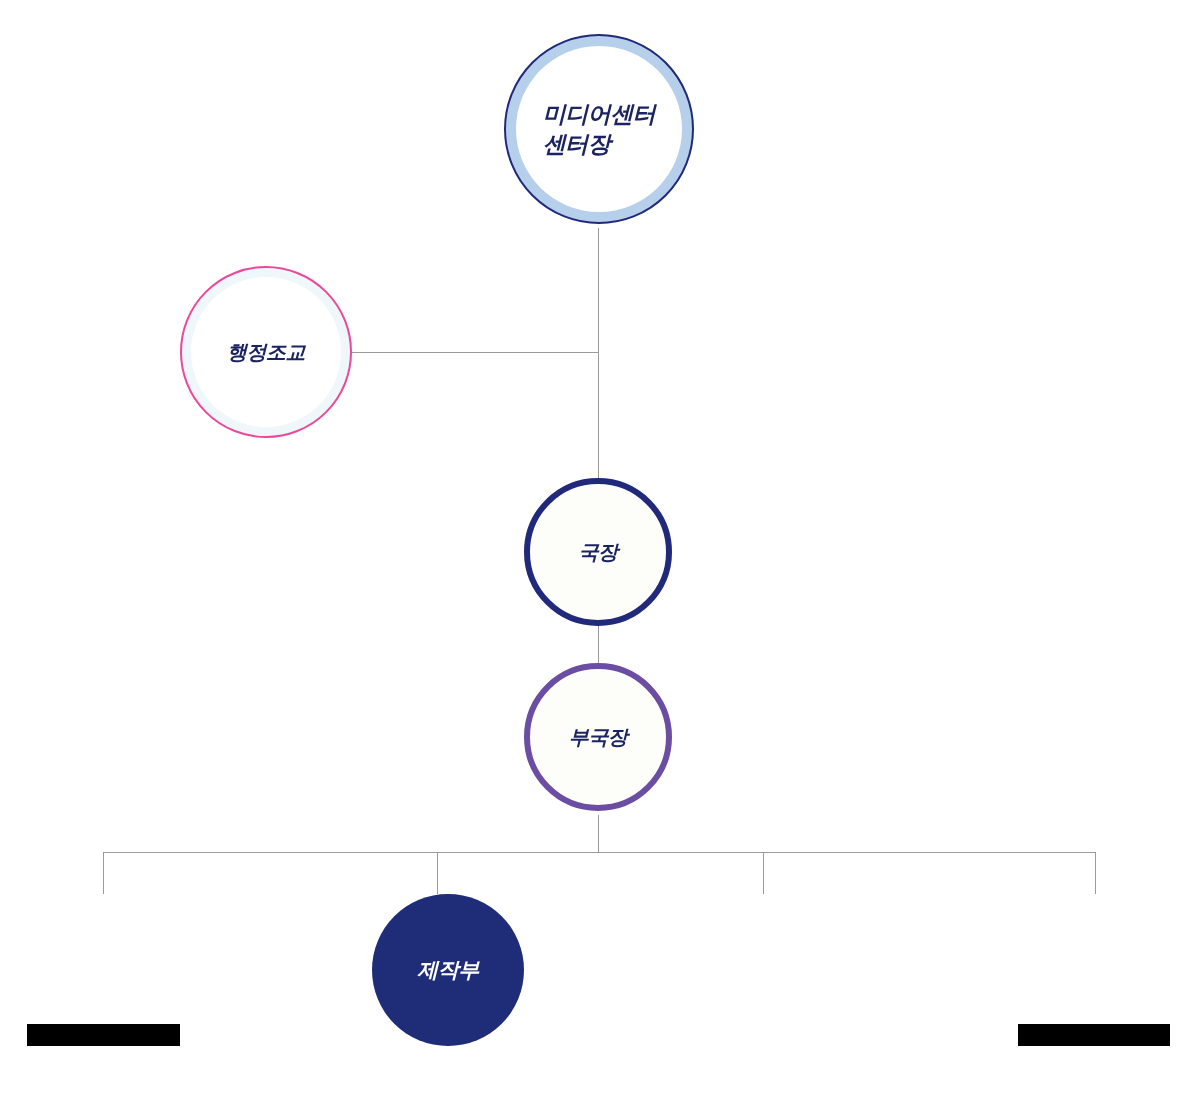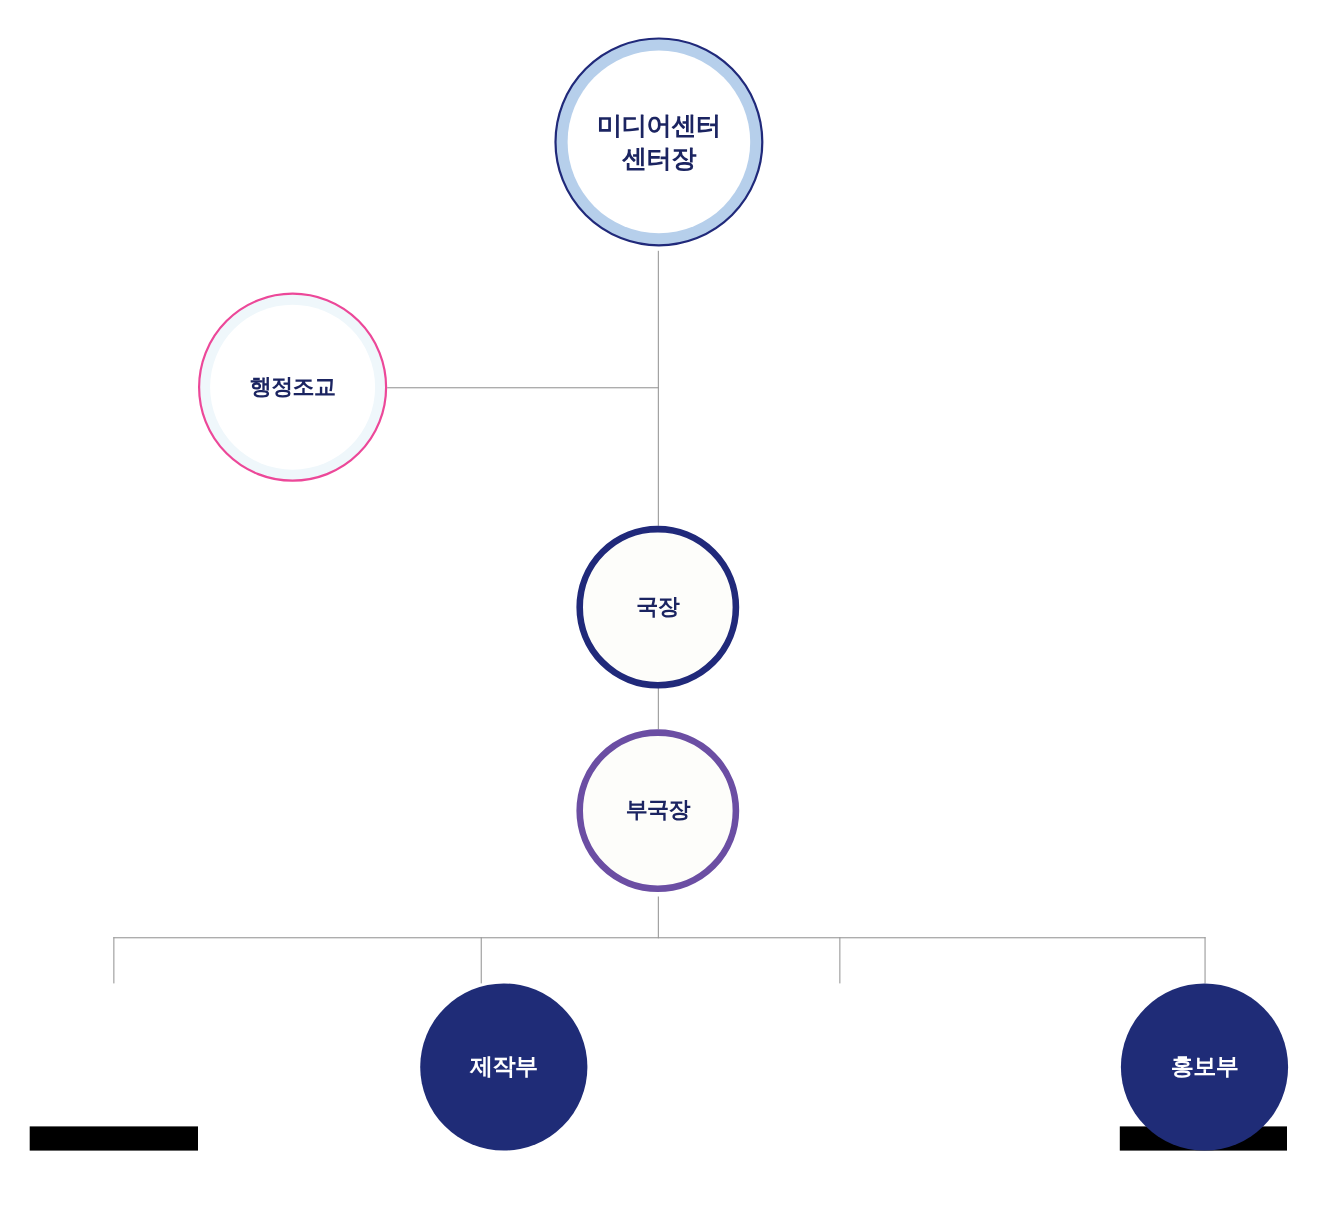--- a/index.html
+++ b/index.html
@@ -33,23 +33,24 @@
   }
 
   
   .node {
     position: absolute;
     box-sizing: border-box;
     border-radius: 50%;
     display: flex;
     align-items: center;
     justify-content: center;
-    text-align: center;
+    text-align: left;
     line-height: 1.32;
     white-space: pre-line;
+    font-style: italic;
   }
 
   
   .node--root {
     width: 190px;
     height: 190px;
     border: 2px solid #20297a;
     background: #b6cfeb;
     color: #1b2461;
     font-size: 23px;
@@ -153,18 +154,17 @@
 
   <div class="node node--aide" style="left:180px; top:266px;">
     <div class="core">행정조교</div>
   </div>
 
   <div class="node node--dir" style="left:524px; top:478px;">국장</div>
 
   <div class="node node--deputy" style="left:524px; top:663px;">부국장</div>
 
 
-  <div class="node node--dept" style="left:382px; top:894px;">제작부</div>
+  <div class="node node--dept" style="left:372px; top:894px;">제작부</div>
 
 
-  <div class="node node--dept" style="left:1019px; top:894px;">홍보부</div>
 
 </div>
 
 </body></html>

